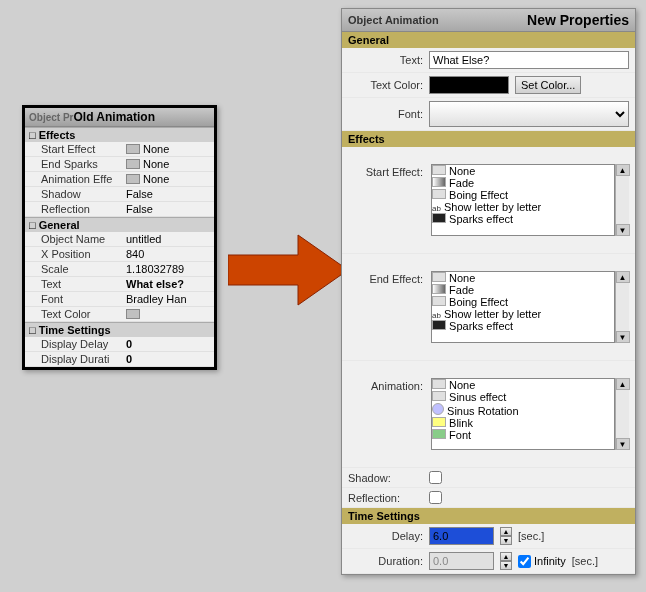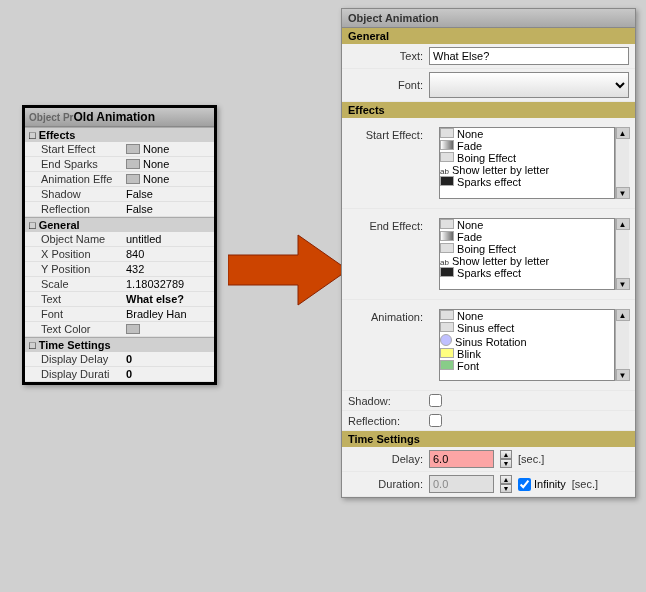--- a/index.html
+++ b/index.html
@@ -153,22 +153,22 @@
       flex: 1;
       height: 18px;
       background: linear-gradient(to bottom, #fff, #e0e0e0);
       border: 1px solid #888;
       font-size: 12px;
       padding: 12px 2px;
     }
     .effects-row {
       display: flex;
       align-items: flex-start;
-      padding: 9px 6px;
-      gap: 16px;
+      padding: 17px 6px;
+      gap: 8px;
       border-bottom: 1px solid #e8e8e8;
     }
     .effects-label {
       width: 75px;
       text-align: right;
       flex-shrink: 0;
       color: #333;
       padding-top: 2px;
     }
     .scrollbar-right {
@@ -226,21 +226,21 @@
     .time-label {
       width: 75px;
       text-align: right;
       flex-shrink: 0;
       color: #333;
     }
     .spinner-input {
       width: 65px;
       height: 18px;
       border: 1px solid #888;
-      background: #fca5a5;
+      background: #1d4ed8;
       font-size: 11px;
       padding: 1px 3px;
     }
     .spinner-arrows {
       display: flex;
       flex-direction: column;
       width: 12px;
       height: 18px;
     }
     .spin-arrow {
@@ -379,24 +379,20 @@
   </div>
   <div class="prop-row">
     <span class="prop-label">Object Name</span>
     <span class="prop-value">untitled</span>
   </div>
   <div class="prop-row">
     <span class="prop-label">X Position</span>
     <span class="prop-value">840</span>
   </div>
   <div class="prop-row">
-    <span class="prop-label">Y Position</span>
-    <span class="prop-value">432</span>
-  </div>
-  <div class="prop-row">
     <span class="prop-label">Scale</span>
     <span class="prop-value">1.18032789</span>
   </div>
   <div class="prop-row">
     <span class="prop-label">Text</span>
     <span class="prop-value bold">What else?</span>
   </div>
   <div class="prop-row">
     <span class="prop-label">Font</span>
     <span class="prop-value">Bradley Han</span>
@@ -422,31 +418,37 @@
 
 <div class="arrow-container">
   <svg width="120" height="80" viewBox="0 0 120 80">
     <polygon points="0,25 70,25 70,5 120,40 70,75 70,55 0,55" fill="#cc4400" stroke="#882200" stroke-width="1"></polygon>
   </svg>
 </div>
 
 <div class="new-panel">
   <div class="title-bar">
     <span class="panel-title">Object Animation</span>
+    <span class="new-props-title">New Properties</span>
   </div>
 
   <div class="section-header" style="background:#c0b060;">
     <span>General</span>
   </div>
 
   <div class="form-row">
     <span class="form-label">Text:</span>
     <input type="text" class="text-input" value="What Else?" style="">
   </div>
 
+  <div class="form-row">
+    <span class="form-label">Text Color:</span>
+    <div class="color-swatch"></div>
+    <button class="set-color-btn">Set Color...</button>
+  </div>
 
   <div class="form-row">
     <span class="form-label">Font:</span>
     <select class="font-select">
       <option>Bradley Hand ITC</option>
     </select>
   </div>
 
   <div class="section-header" style="background:#c0b060;">
     <span>Effects</span>

